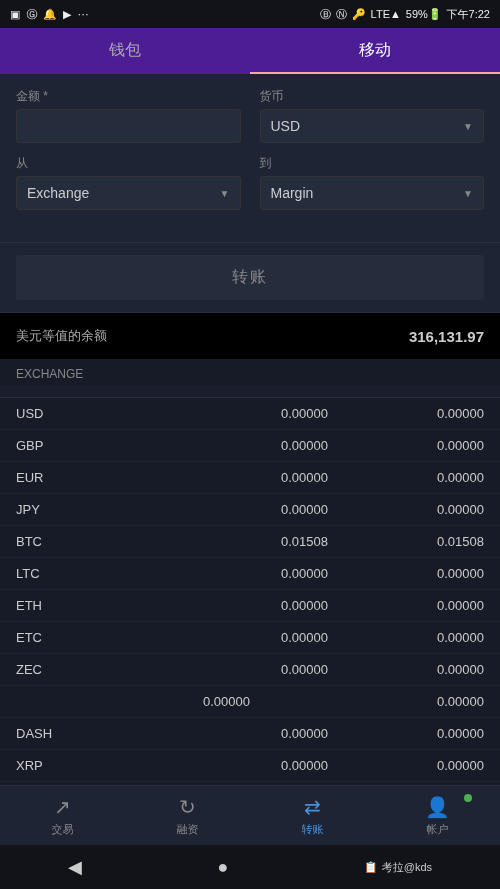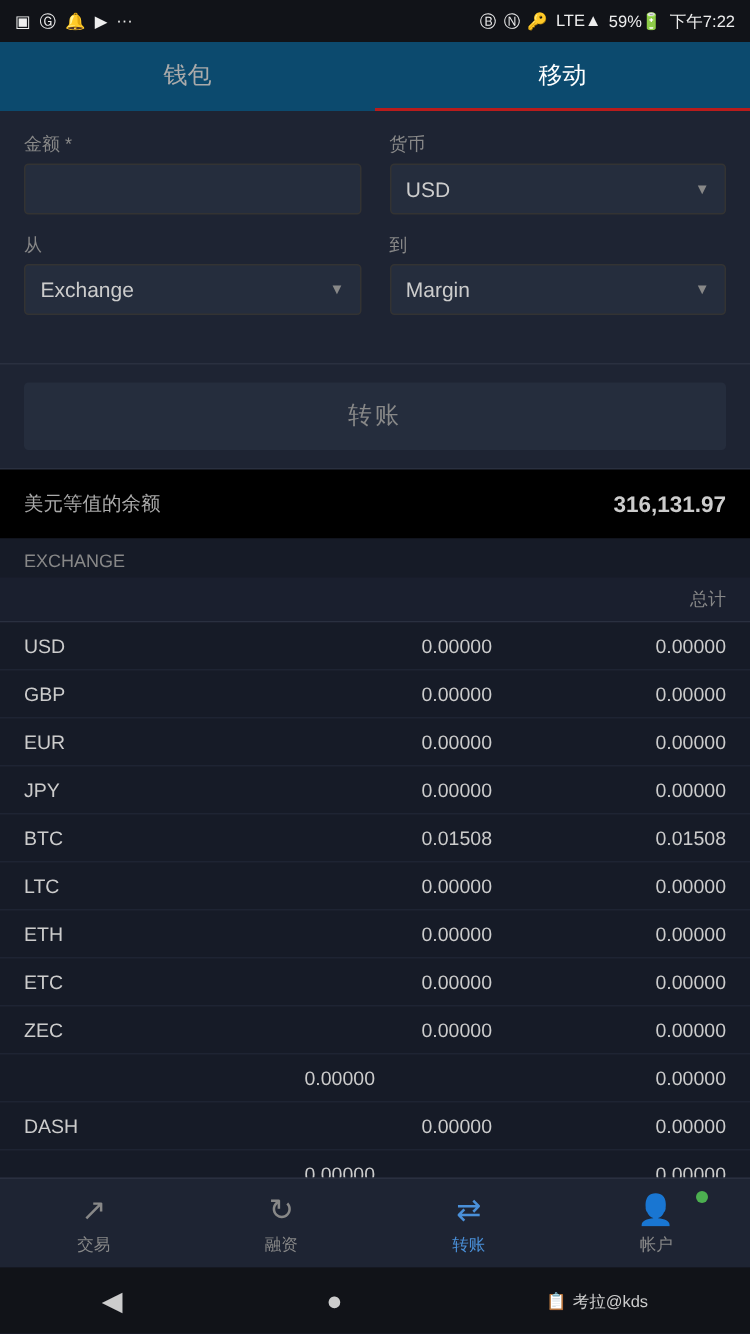--- a/index.html
+++ b/index.html
@@ -24,35 +24,35 @@
       font-size: 11px;
       color: #eee;
     }
     .status-left { display: flex; align-items: center; gap: 6px; }
     .status-right { display: flex; align-items: center; gap: 5px; font-size: 11px; }
 
     
     .top-tabs {
       display: flex;
       height: 46px;
-      background: #0c4a6e;
+      background: #4c1d95;
     }
     .top-tab {
       flex: 1;
       display: flex;
       align-items: center;
       justify-content: center;
       font-size: 16px;
       color: #aaa;
       cursor: pointer;
       border-bottom: 2px solid transparent;
     }
     .top-tab.active {
       color: #fff;
-      border-bottom: 2px solid #b91c1c;
+      border-bottom: 2px solid #fca5a5;
     }
 
     
     .form-area {
       background: #1e2433;
       padding: 14px 16px 20px 16px;
     }
     .form-row {
       display: flex;
       gap: 19px;
@@ -290,21 +290,20 @@
 
 <div class="balance-section">
   <span class="balance-label">美元等值的余额</span>
   <span class="balance-value">316,131.97</span>
 </div>
 
 <div class="exchange-label">EXCHANGE</div>
 
 <div class="table-header">
   <span class="col-currency"></span>
-  <span class="col-total">总计</span>
 </div>
 
 <div class="table-container" id="table-body">
 <div class="table-row">
       <span class="col-currency">USD</span>
       <span class="col-total">0.00000</span>
       <span class="col-available">0.00000</span>
     </div>
     <div class="table-row">
       <span class="col-currency">GBP</span>
@@ -349,20 +348,21 @@
     <div class="table-row">
       <span class="col-total">0.00000</span>
       <span class="col-available">0.00000</span>
     </div>
     <div class="table-row">
       <span class="col-currency">DASH</span>
       <span class="col-total">0.00000</span>
       <span class="col-available">0.00000</span>
     </div>
     <div class="table-row">
+      <span class="col-currency">XRP</span>
       <span class="col-total">0.00000</span>
       <span class="col-available">0.00000</span>
     </div>
   </div>
 
 <div class="bottom-nav">
   <div class="nav-item">
     <span class="nav-icon">↗ </span>
     <span>交易</span>
   </div>

